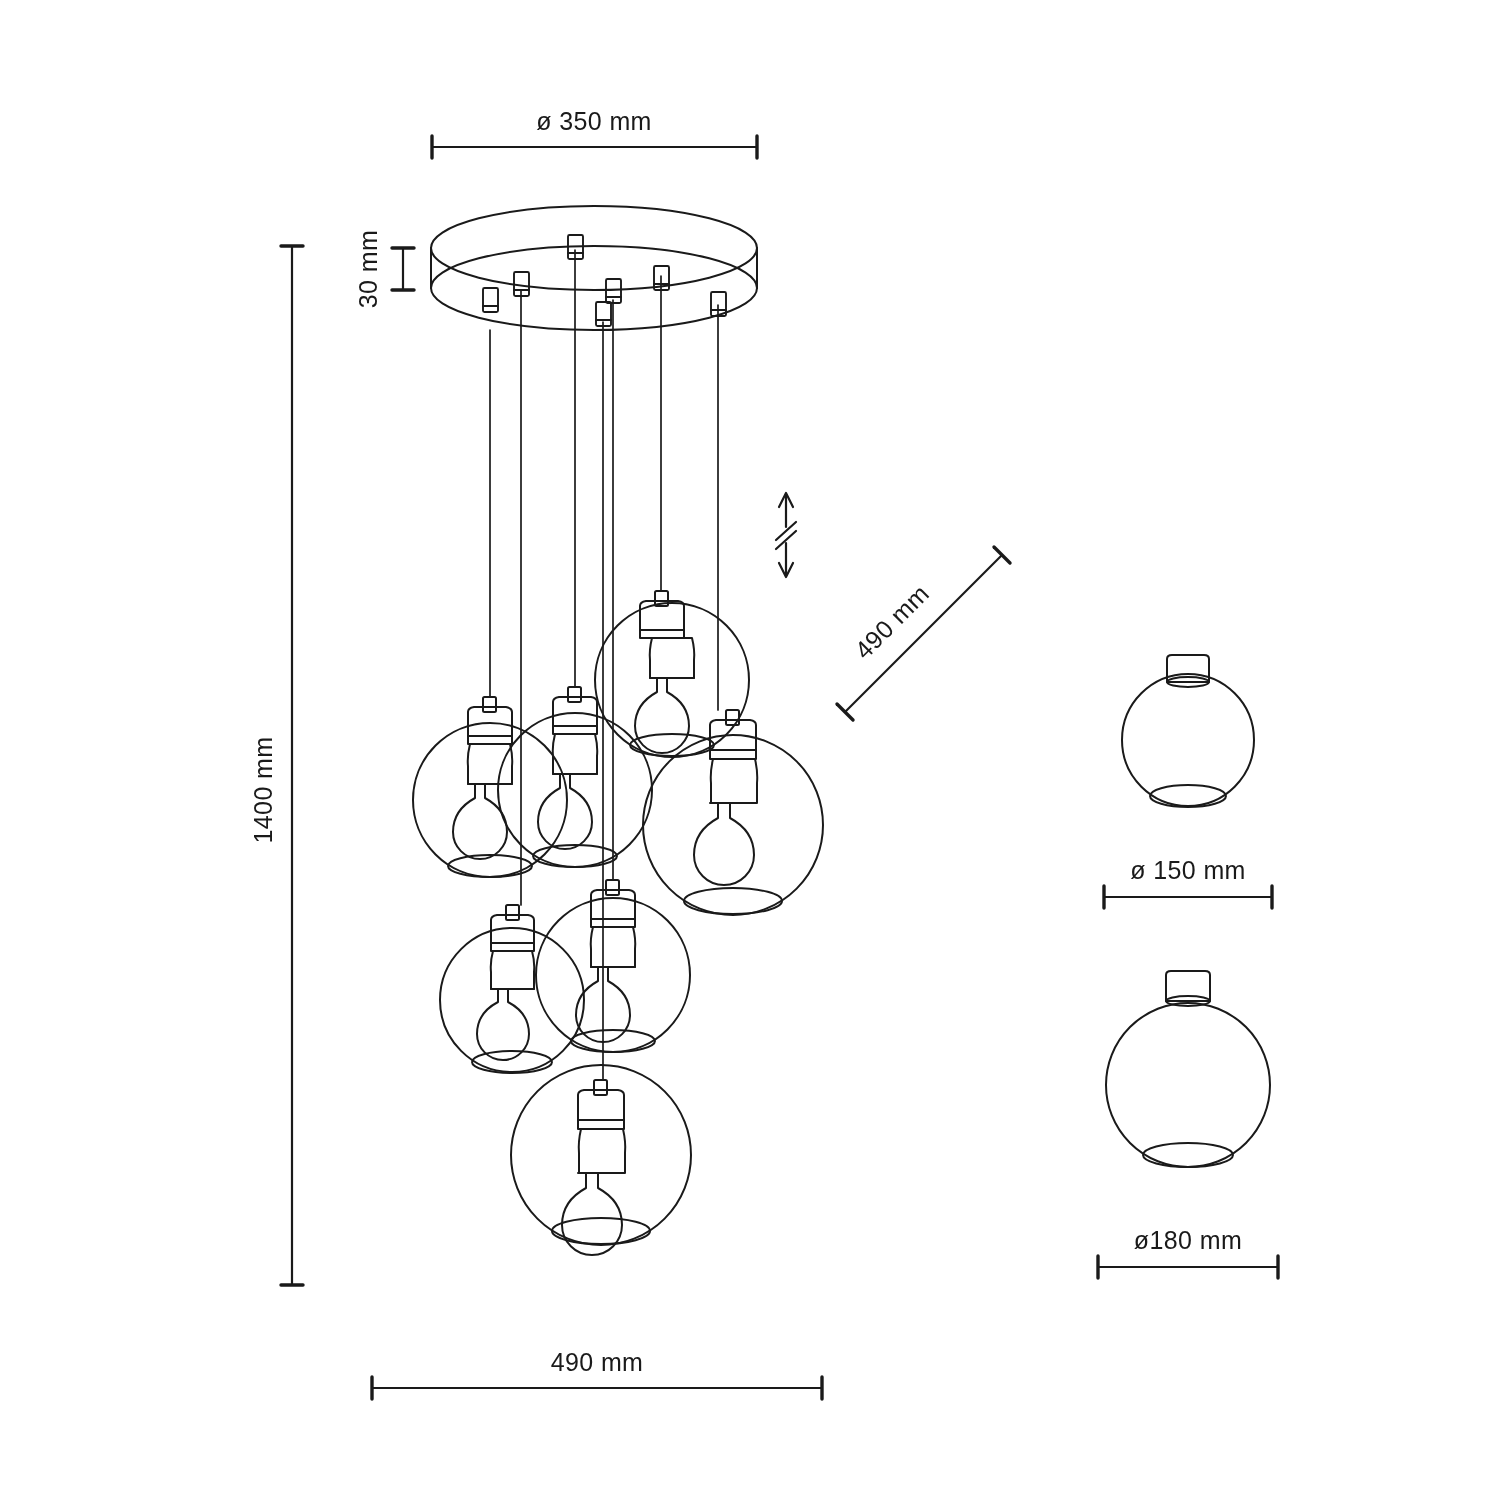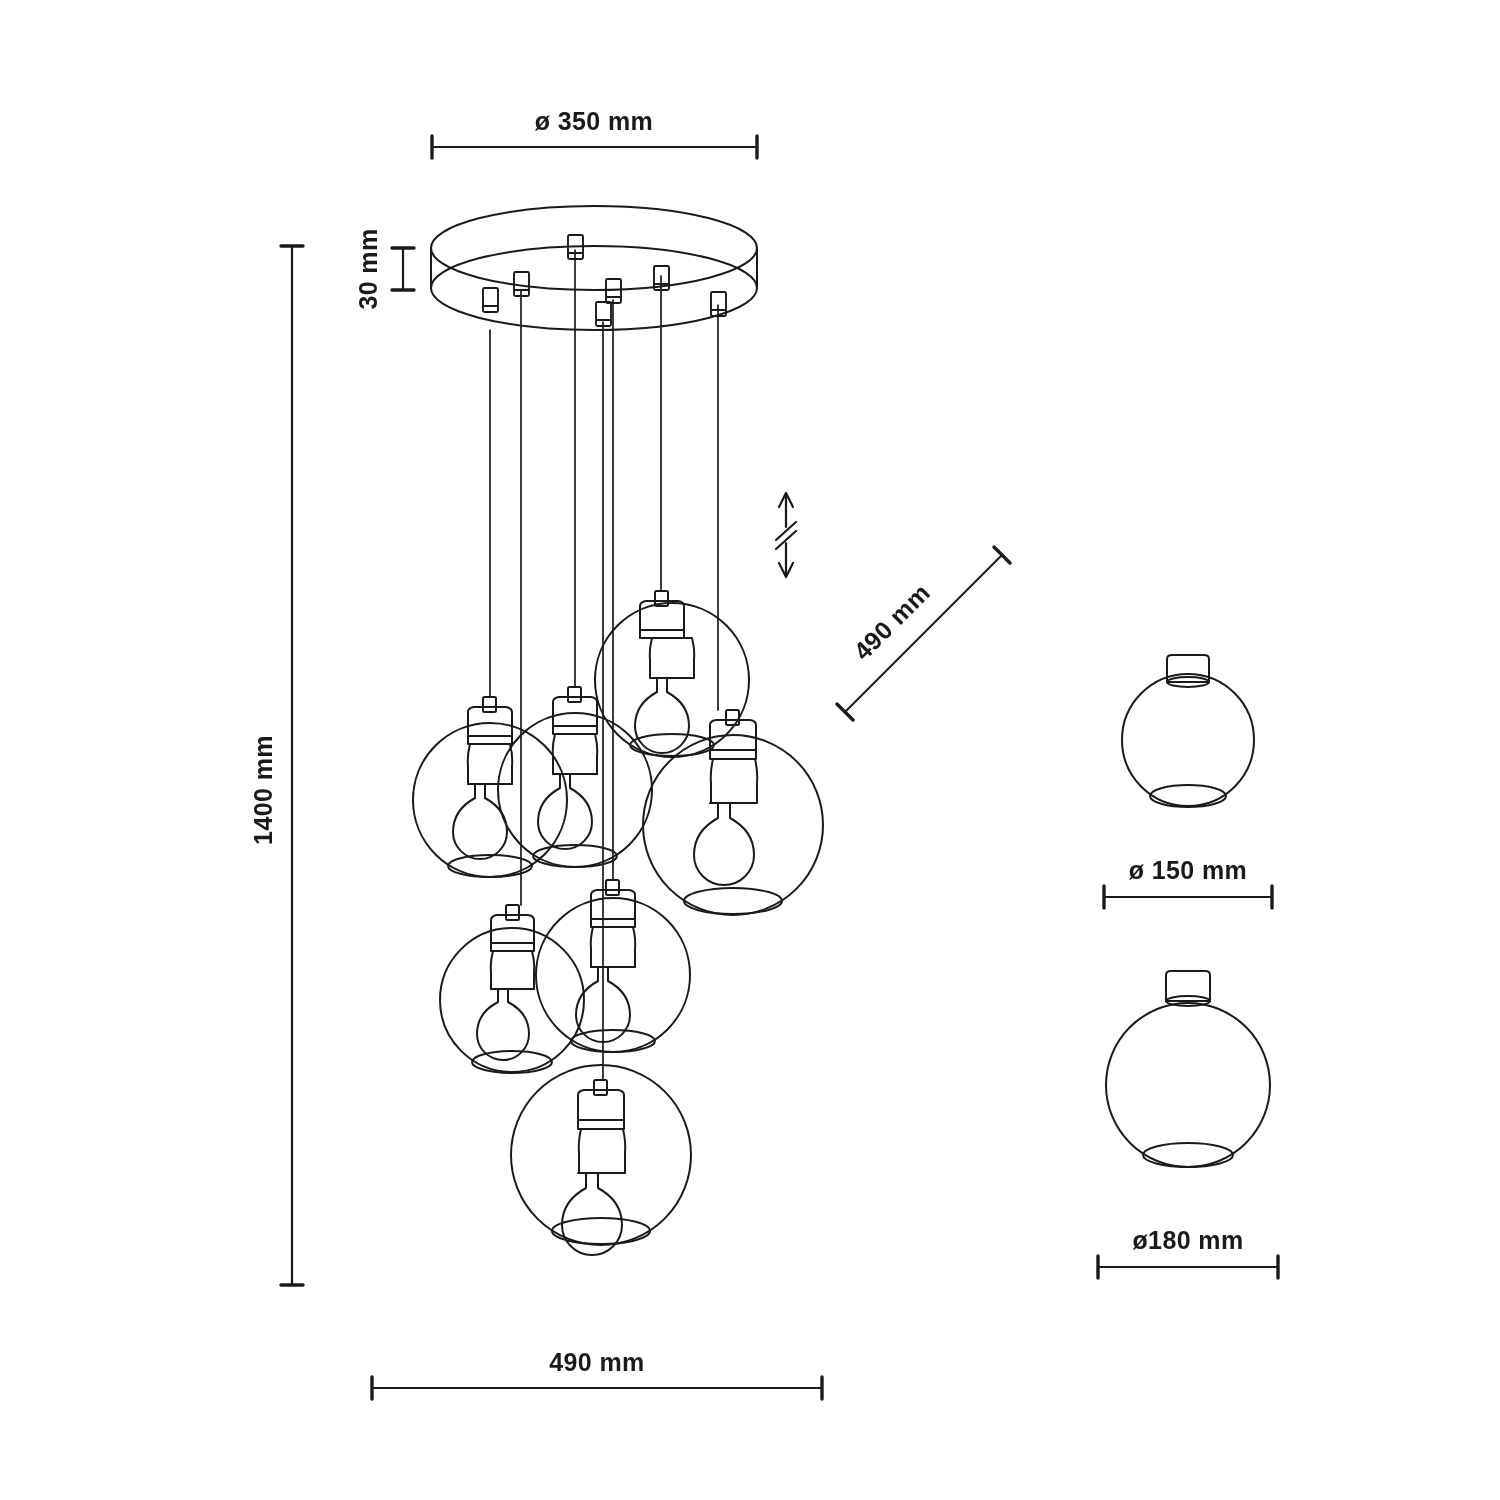--- a/index.html
+++ b/index.html
@@ -12,21 +12,20 @@
     width: 1500px;
     height: 1500px;
     font-family: "Liberation Sans", sans-serif;
     overflow: hidden;
   }
   #stage {
     position: relative;
     width: 1316px;
     height: 1500px;
     background: #ffffff;
-    font-weight: bold;
   }
   #drawing {
     position: absolute;
     left: 0;
     top: 0;
     width: 1500px;
     height: 1500px;
   }
   .dim-text {
     font-family: "Liberation Sans", sans-serif;

